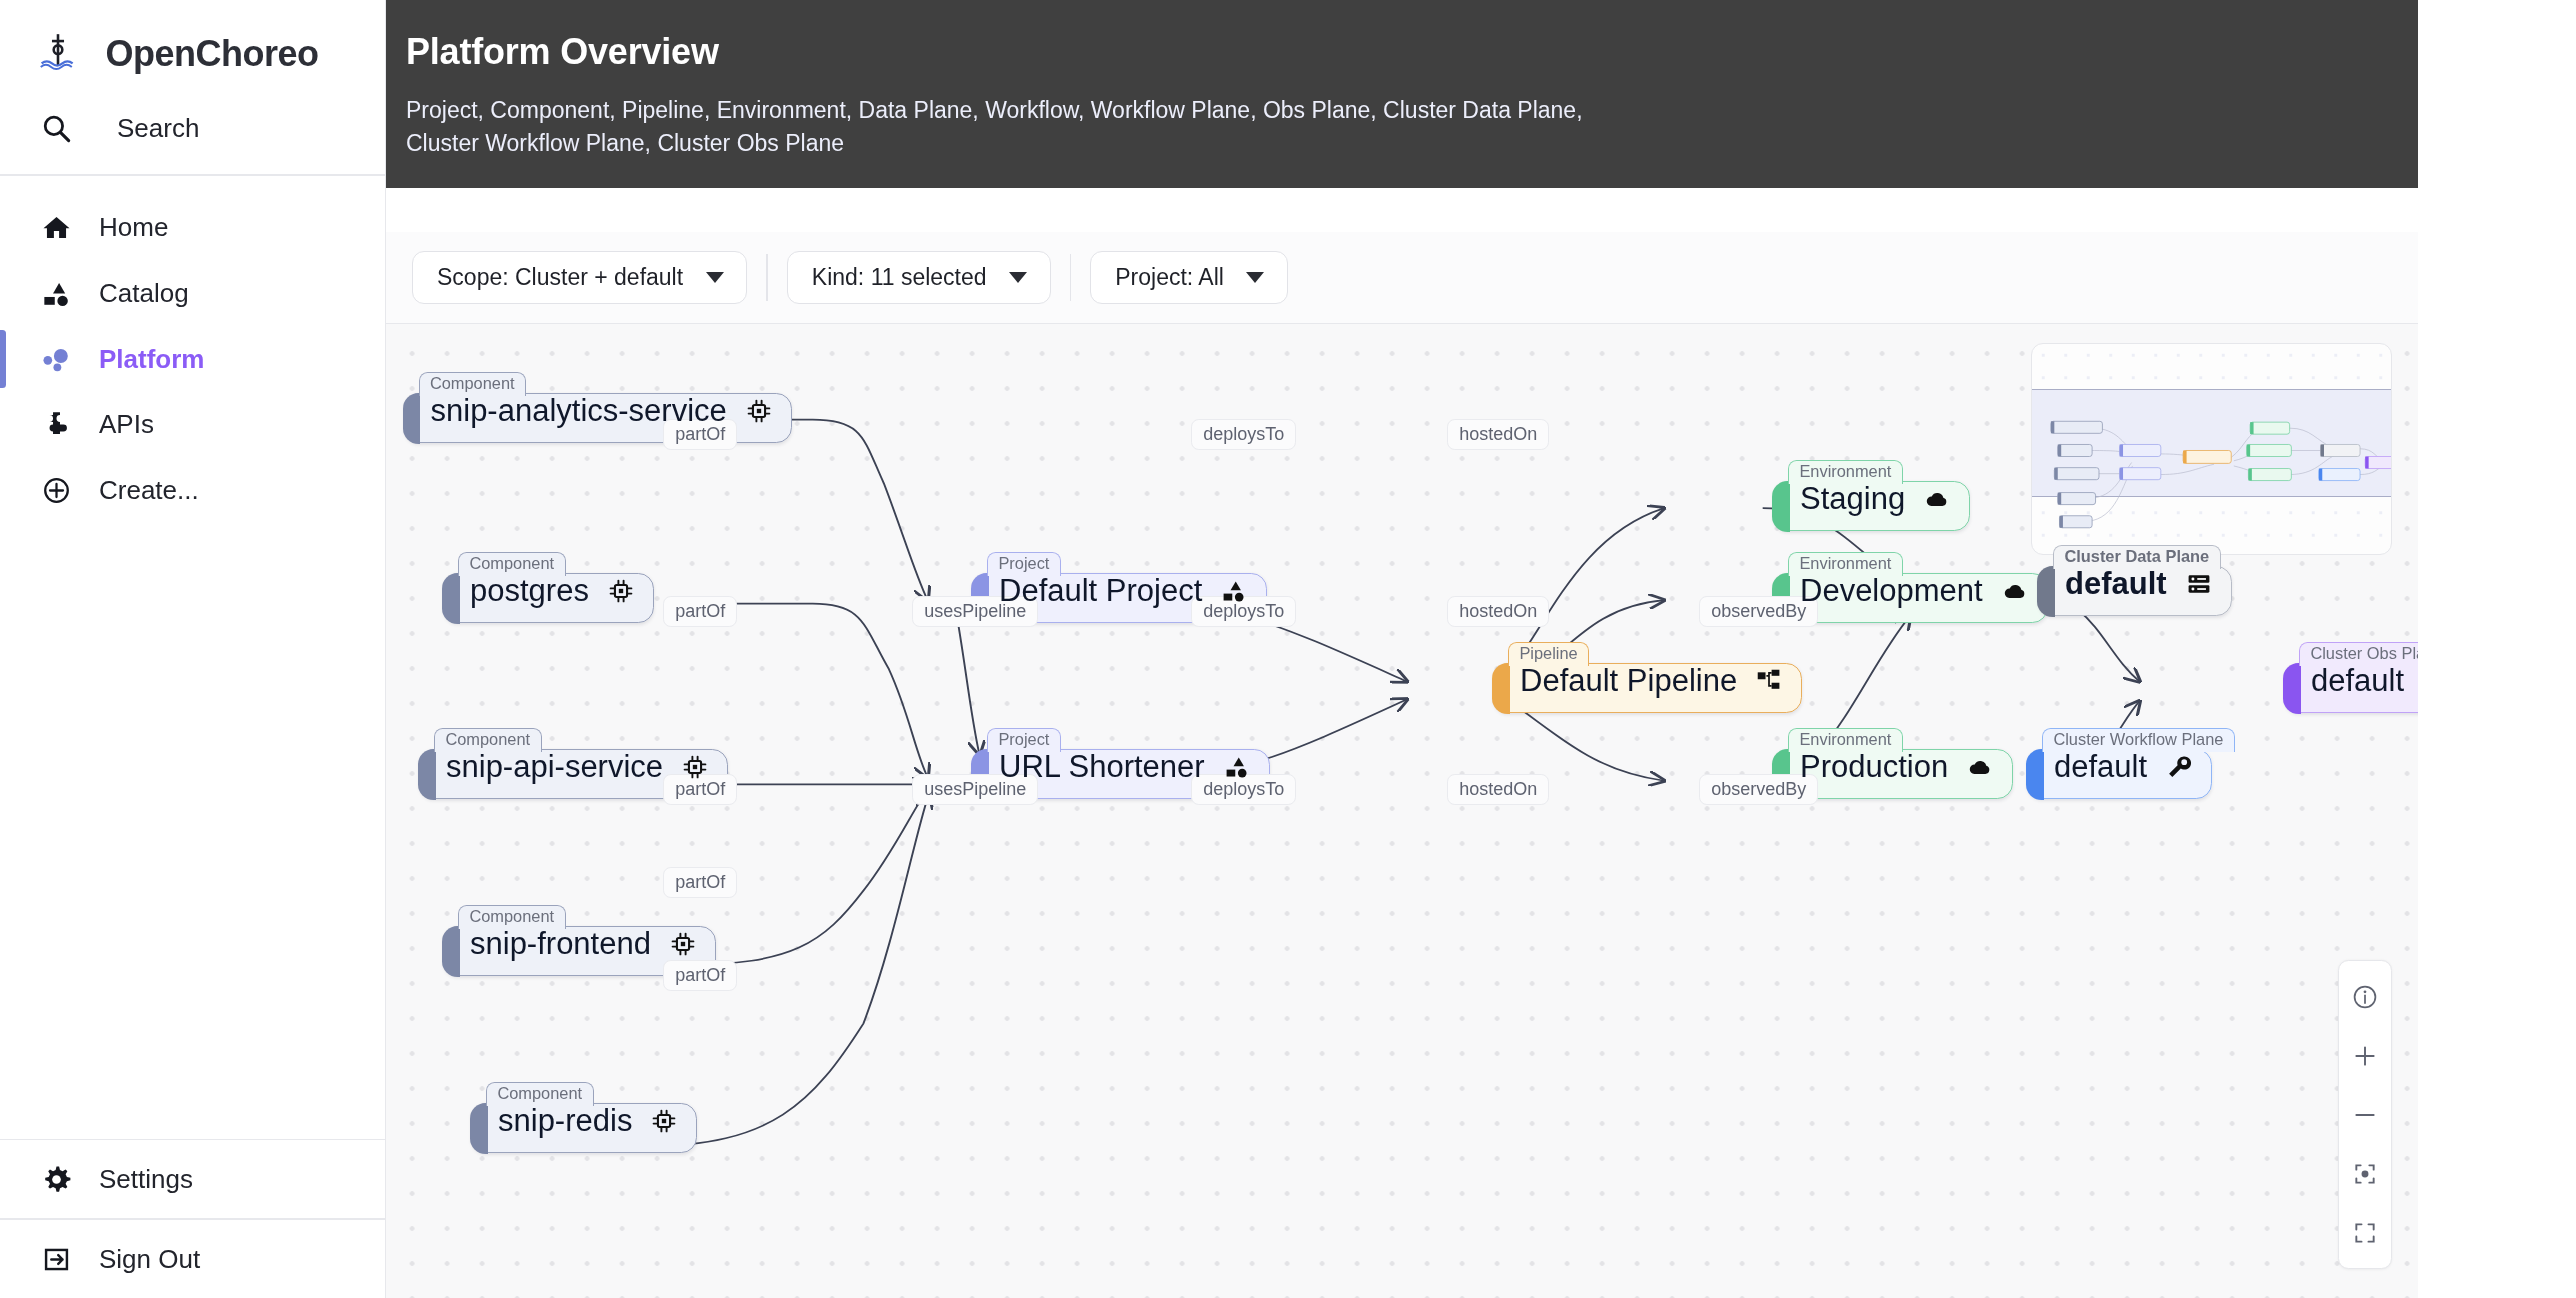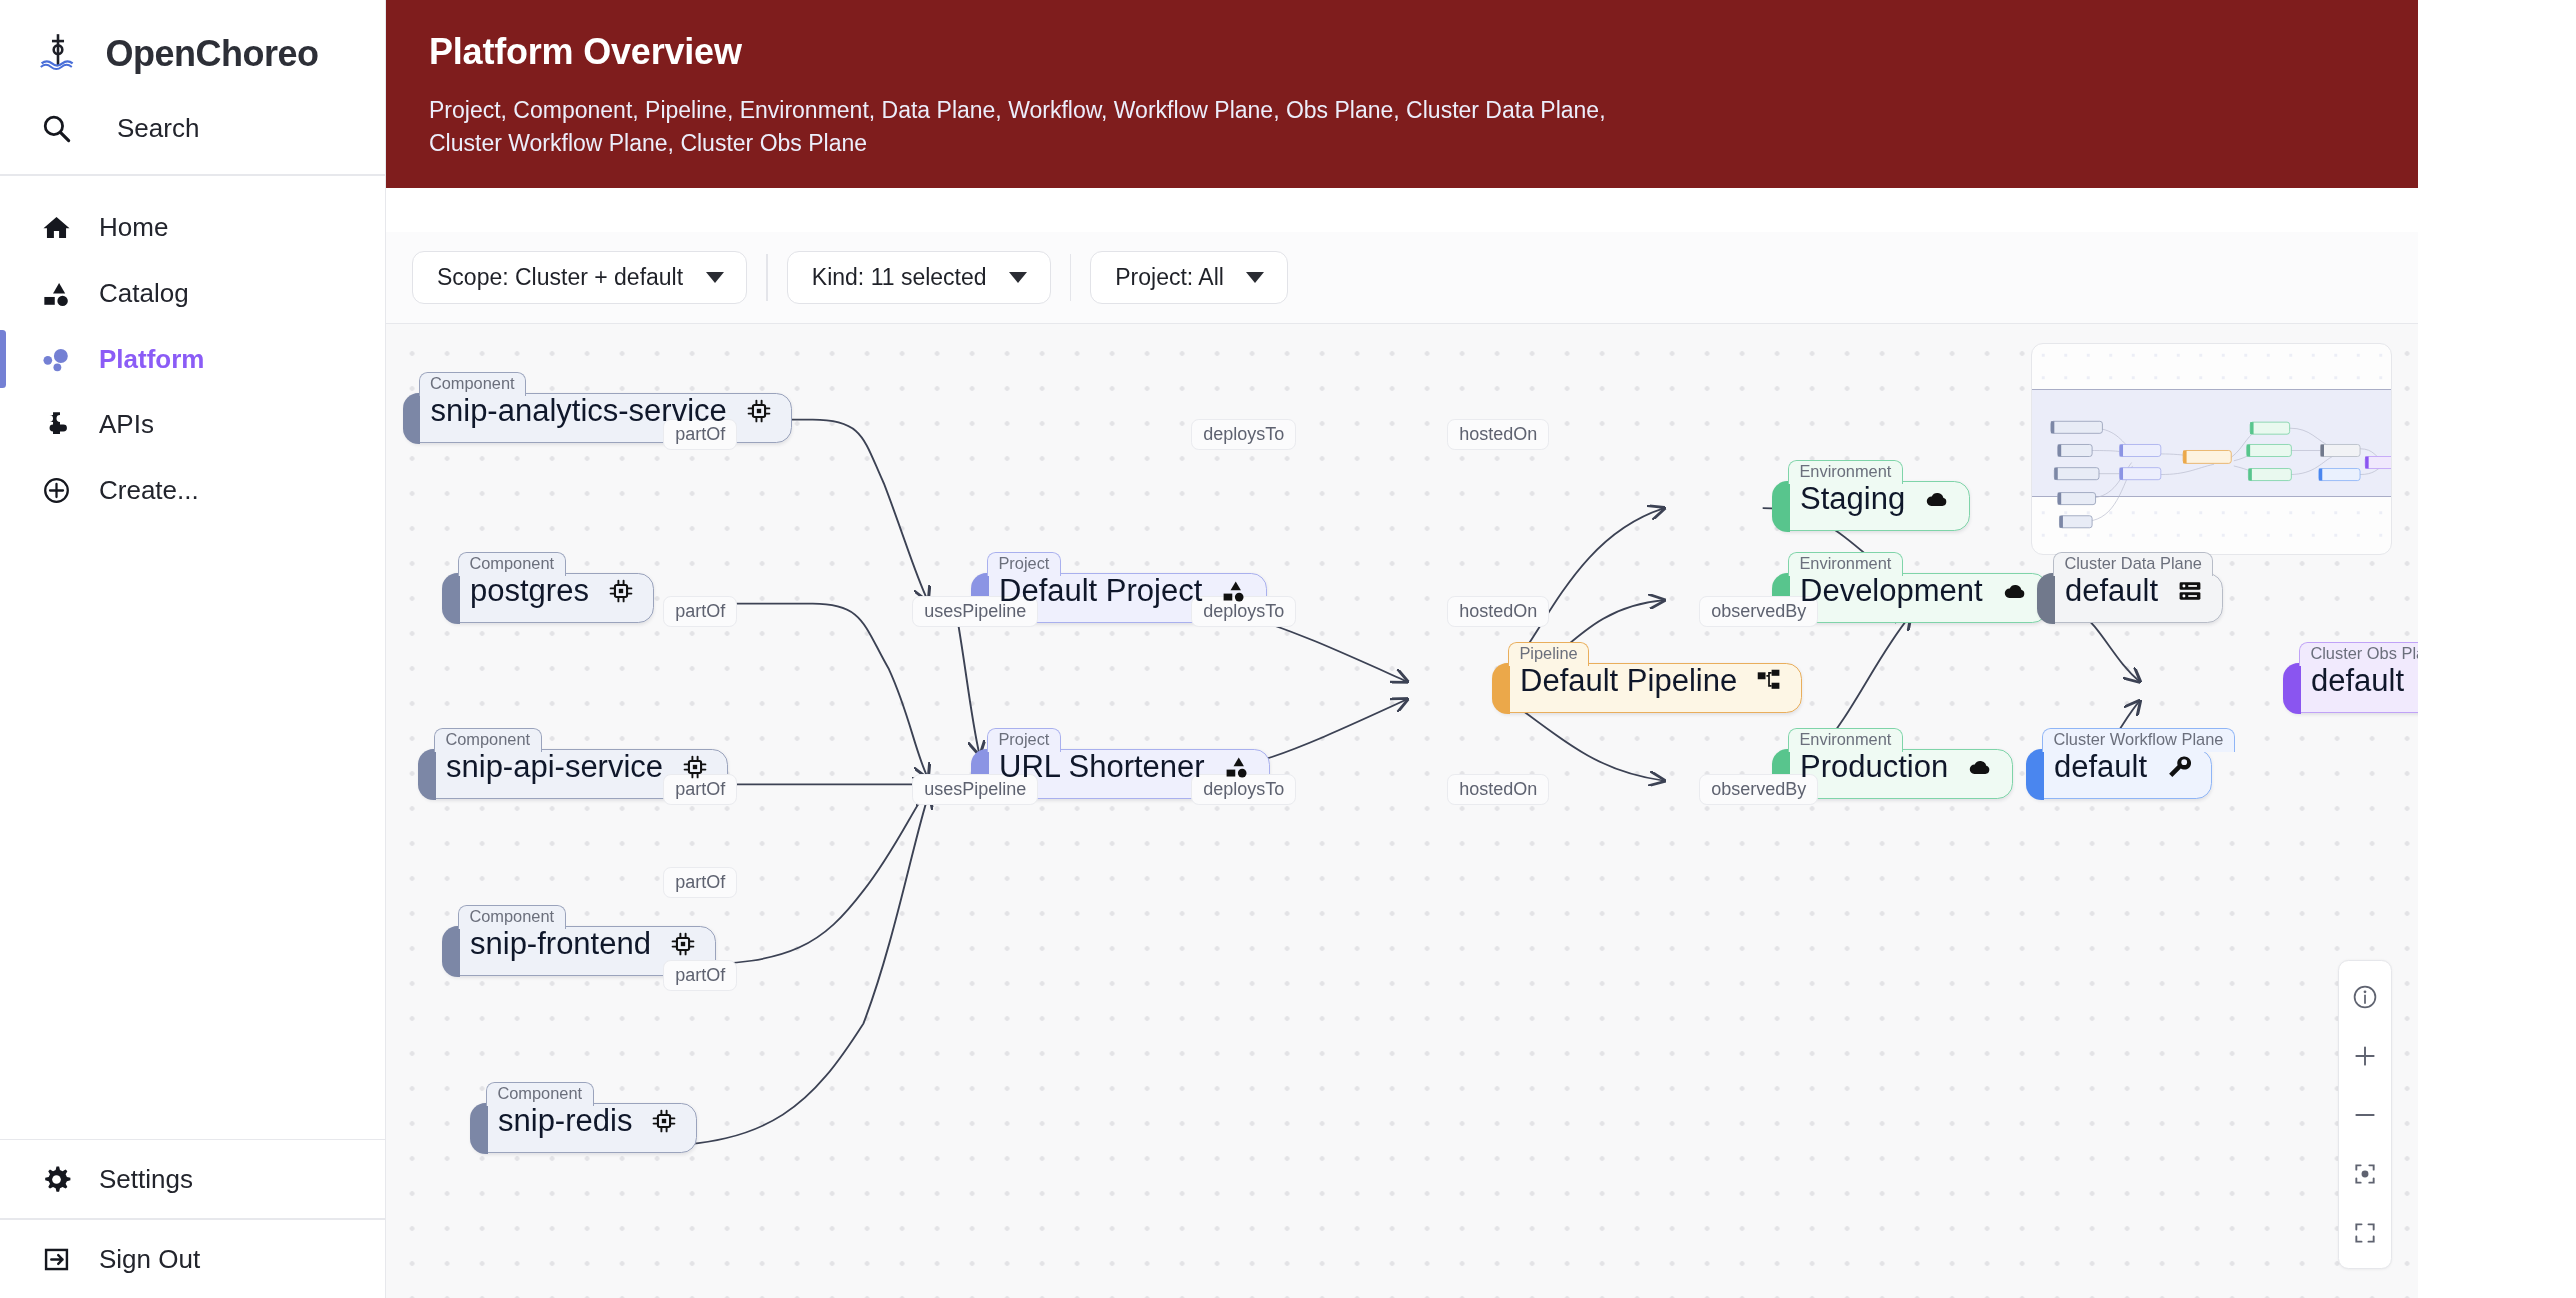--- a/index.html
+++ b/index.html
@@ -50,22 +50,22 @@
   .spacer { flex: 1 1 auto; }
   .nav-bottom { }
   .nav-bottom .nav-item { padding-top: 22.5px; padding-bottom: 22.5px; }
 
   .ico { width: 33px; height: 33px; flex: 0 0 33px; display: block; }
 
   
   #main { flex: 1 1 auto; display: flex; flex-direction: column; min-width: 0; }
 
   #page-header {
-    background: #7f1d1d;
-    padding: 31px 38px 29px 43px;
+    background: #404040;
+    padding: 31px 38px 29px 20px;
     color: #ffffff;
     flex: 0 0 auto;
   }
   #page-header h1 {
     font-size: 36px; font-weight: 700; letter-spacing: -0.2px; margin-bottom: 21px;
   }
   #page-header .sub {
     font-size: 23px; line-height: 1.42; color: #eceefb; max-width: 1236px;
   }
 
@@ -446,21 +446,21 @@
                 <path d="M8.5 23 a5.5 5.5 0 0 1 0.4 -11 a7.2 7.2 0 0 1 13.4 1.6 a4.8 4.8 0 0 1 -1.1 9.4 z" fill="#111"></path>
               </svg></span>
           </div>
           <div class="node" style="--ac: #58c58d; --bd: #7fd4a9; --bg: #effaf3; left: 1387px; top: 425px;">
             <span class="kind">Environment</span>
             <span class="nm">Production</span>
             <span class="nico"><svg viewBox="0 0 30 30" width="26" height="26">
                 <path d="M8.5 23 a5.5 5.5 0 0 1 0.4 -11 a7.2 7.2 0 0 1 13.4 1.6 a4.8 4.8 0 0 1 -1.1 9.4 z" fill="#111"></path>
               </svg></span>
           </div>
-          <div class="node" style="--ac: #71798c; --bd: #b7bcc7; --bg: #f3f4f6; left: 1652px; top: 249px;">
+          <div class="node" style="--ac: #71798c; --bd: #b7bcc7; --bg: #f3f4f6; left: 1652px; top: 242px; font-weight: bold;">
             <span class="kind">Cluster Data Plane</span>
             <span class="nm">default</span>
             <span class="nico"><svg viewBox="0 0 30 30" width="26" height="26">
                 <rect x="3" y="5" width="24" height="8.5" rx="1.5" fill="#111"></rect>
                 <rect x="3" y="16.5" width="24" height="8.5" rx="1.5" fill="#111"></rect>
                 <circle cx="8" cy="9.2" r="1.7" fill="#fff"></circle>
                 <circle cx="8" cy="20.8" r="1.7" fill="#fff"></circle>
                 <rect x="13" y="8.2" width="10" height="2" fill="#fff"></rect>
                 <rect x="13" y="19.8" width="10" height="2" fill="#fff"></rect>
               </svg></span>

